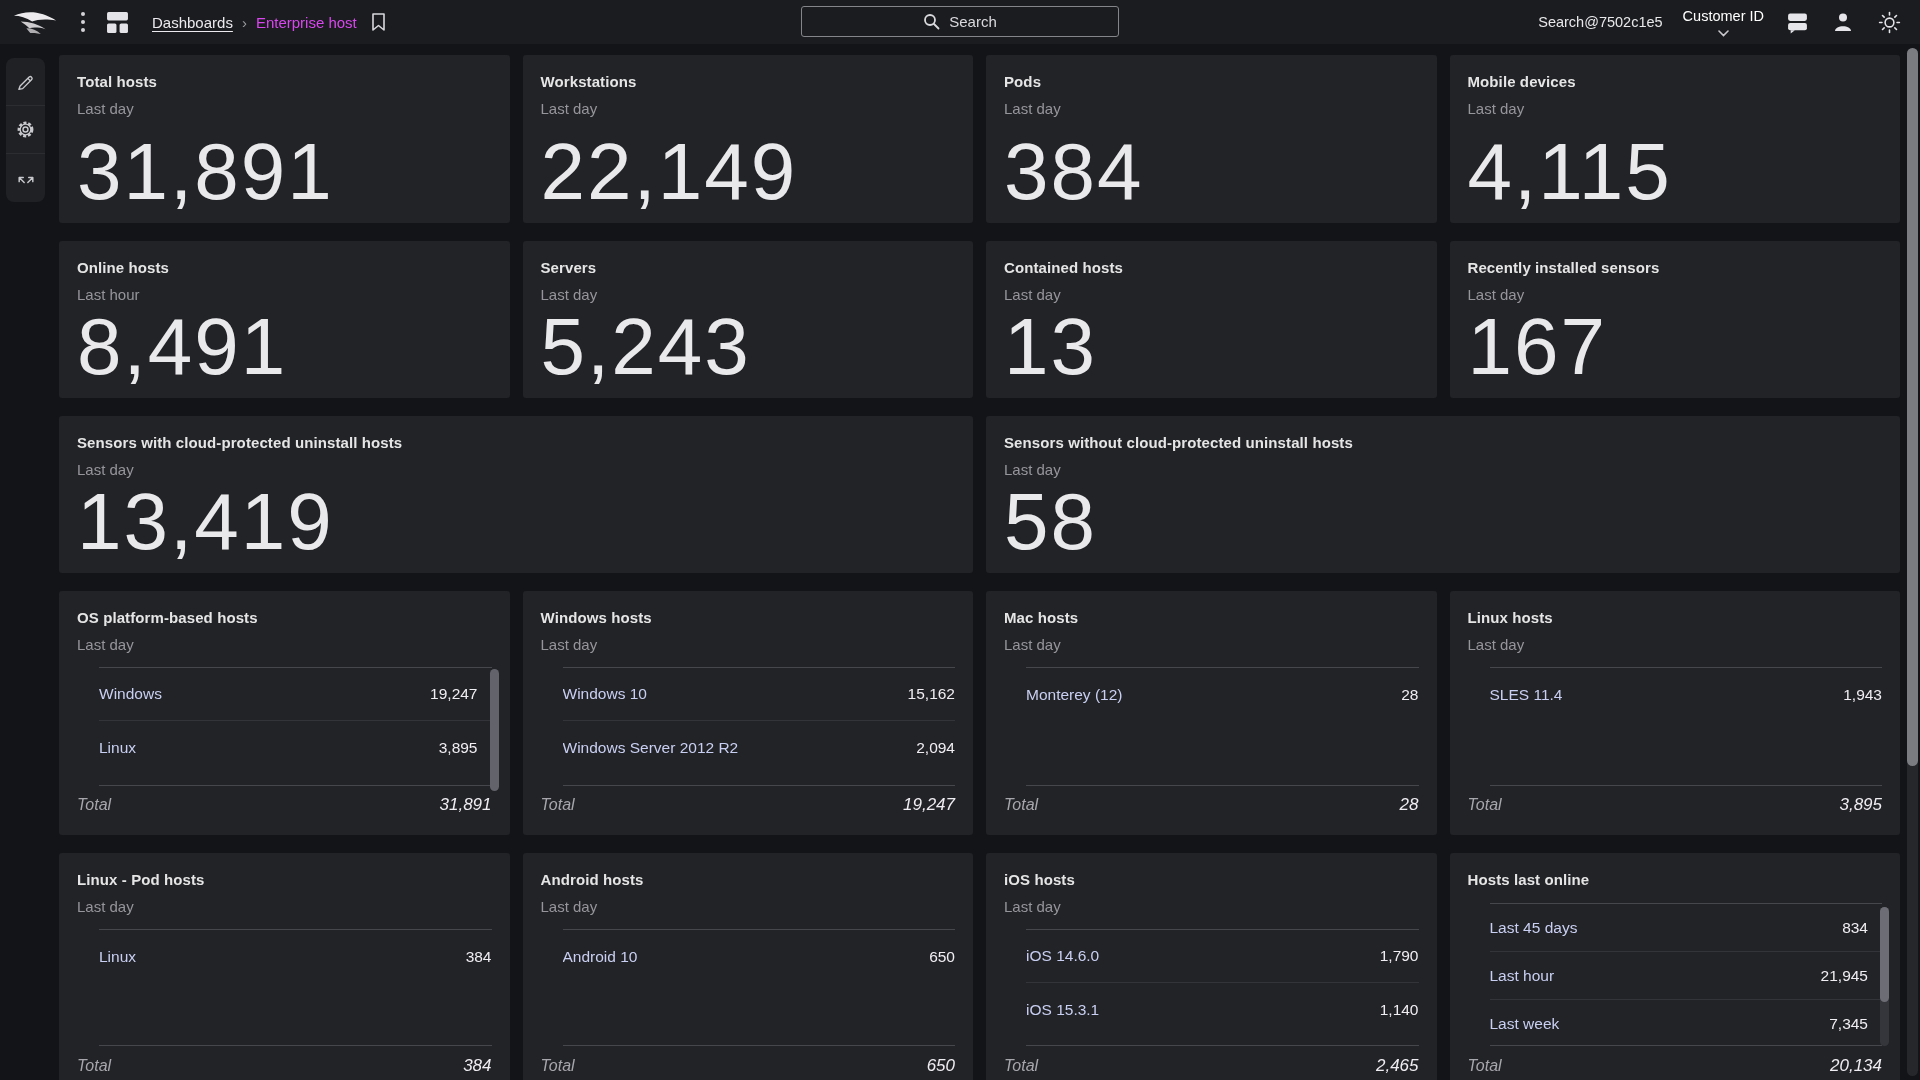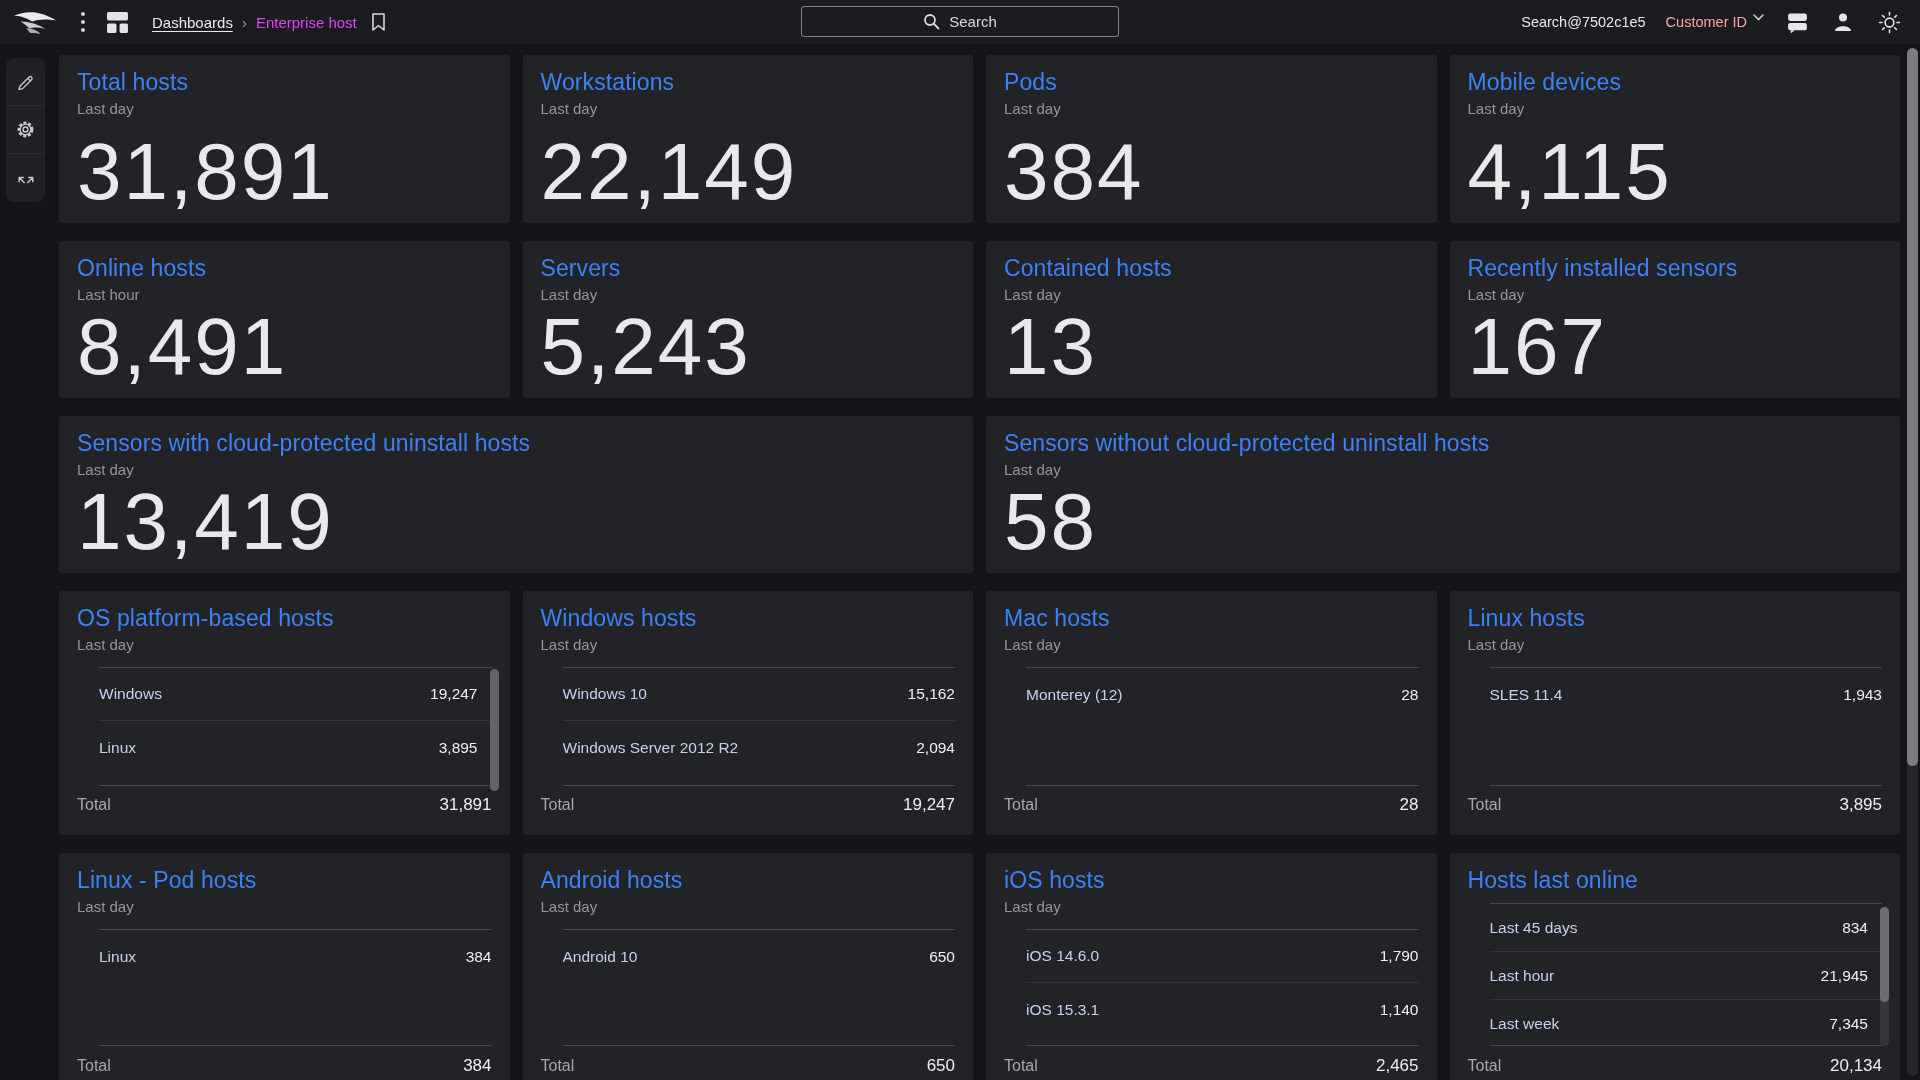--- a/index.html
+++ b/index.html
@@ -19,56 +19,56 @@
   .crumb .cur { color:#d946ef; }
   .bkm { margin-left:4px; display:flex; align-items:center; cursor:pointer; }
 
   .searchbox { position:absolute; left:50%; top:6px; transform:translateX(-50%);
     width:318px; height:31px; border:1px solid #84858b; border-radius:3px; background:#1b1c1f;
     display:flex; align-items:center; justify-content:center; gap:9px; cursor:text; }
   .searchbox .ph { color:#dadade; font-size:15px; }
 
   .tb-right { position:absolute; right:18px; top:0; height:44px; display:flex; align-items:center; gap:20px; }
   .scope { font-size:14.5px; color:#e8e8eb; }
-  .custid { display:flex; gap:6px; font-size:14.5px; color:#fca5a5; cursor:pointer; }
+  .custid { display:flex; align-items:center; gap:6px; font-size:14.5px; color:#ffffff; cursor:pointer;flex-direction:column; }
   .iconbtn { width:26px; height:26px; display:flex; align-items:center; justify-content:center; cursor:pointer; }
 
   
   .sidebar { position:absolute; left:6px; top:58px; width:39px; background:#202125; border-radius:8px;
     overflow:hidden; z-index:4; }
   .sbtn { width:39px; height:48px; display:flex; align-items:center; justify-content:center; cursor:pointer;
     border-bottom:1px solid #2c2d31; }
   .sbtn:last-child { border-bottom:none; }
 
   
   .grid { position:absolute; left:59px; top:55px; width:1841px; display:grid;
     grid-template-columns:repeat(4, 1fr); grid-template-rows:168px 157px 157px 244px 250px;
     gap:18px 13px; }
   .card { background:#222327; border-radius:3px; padding:16px 18px 12px; position:relative;
     display:flex; flex-direction:column; }
   .wide { grid-column:span 2; }
-  .ct { font-size:23px; font-weight:400; color:#3b82f6; letter-spacing:0.1px; line-height:22px; }
+  .ct { font-size:15px; font-weight:700; color:#e5e5e5; letter-spacing:0.1px; line-height:22px; }
   .cp { font-size:15px; color:#95959b; margin-top:6px; line-height:19px; }
   .num { margin-top:auto; font-size:80px; font-weight:200; line-height:0.92; color:#e9e9eb;
     letter-spacing:2px; padding-bottom:2px; white-space:nowrap; }
 
   
   .tbl { margin-top:13px; border-top:1px solid #46474c; border-bottom:1px solid #46474c;
     overflow:hidden;margin-left:22px; }
   .h130 { height:130px; }
   .h117 { height:117px; }
   .h143 { height:143px; }
   .trow { height:53px; display:flex; align-items:center; justify-content:space-between;
     border-bottom:1px solid #33343a; }
   .r48 .trow { height:48px; }
   .trow:last-child { border-bottom:none; }
   .sbpad .trow { padding-right:14px; }
   .rl { font-size:15.5px; color:#c9cff2; text-decoration:none; cursor:pointer; }
   .rv { font-size:15.5px; color:#f0eef2; }
-  .total { height:40px; display:flex; align-items:center; justify-content:space-between; }
+  .total { height:40px; display:flex; align-items:center; justify-content:space-between;font-style:italic; }
   .tl { font-size:16px; color:#a6a6ac; }
   .tv { font-size:17px; color:#efedf1; }
 
   .csb { position:absolute; width:9px; border-radius:5px; }
   .csb .thumb { width:9px; border-radius:5px; background:#63646b; }
   .sb0 { right:11px; top:78px; height:124px; background:transparent; }
   .sb0 .thumb { height:122px; }
   .sb7 { right:11px; top:54px; height:139px; background:#35363b; }
   .sb7 .thumb { height:95px; background:#6d6e75; }
 

